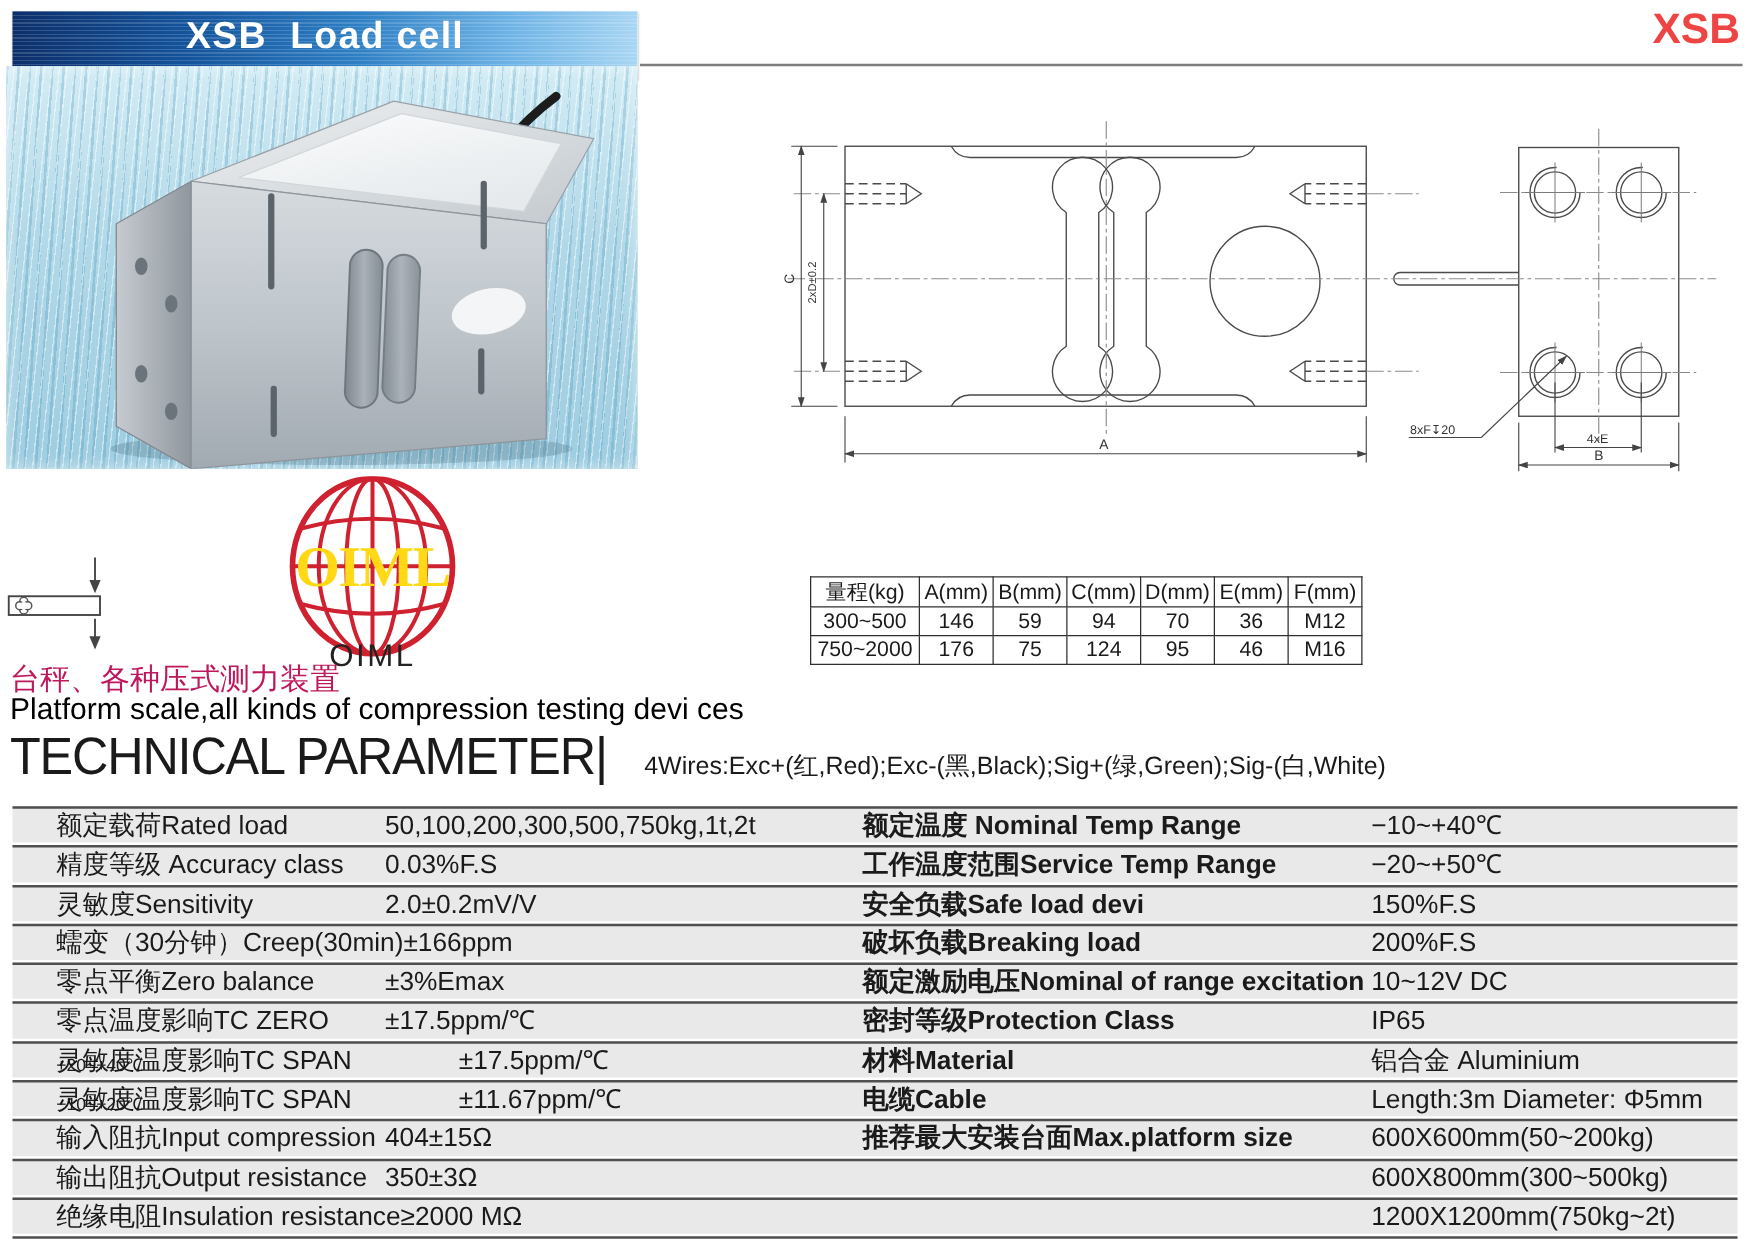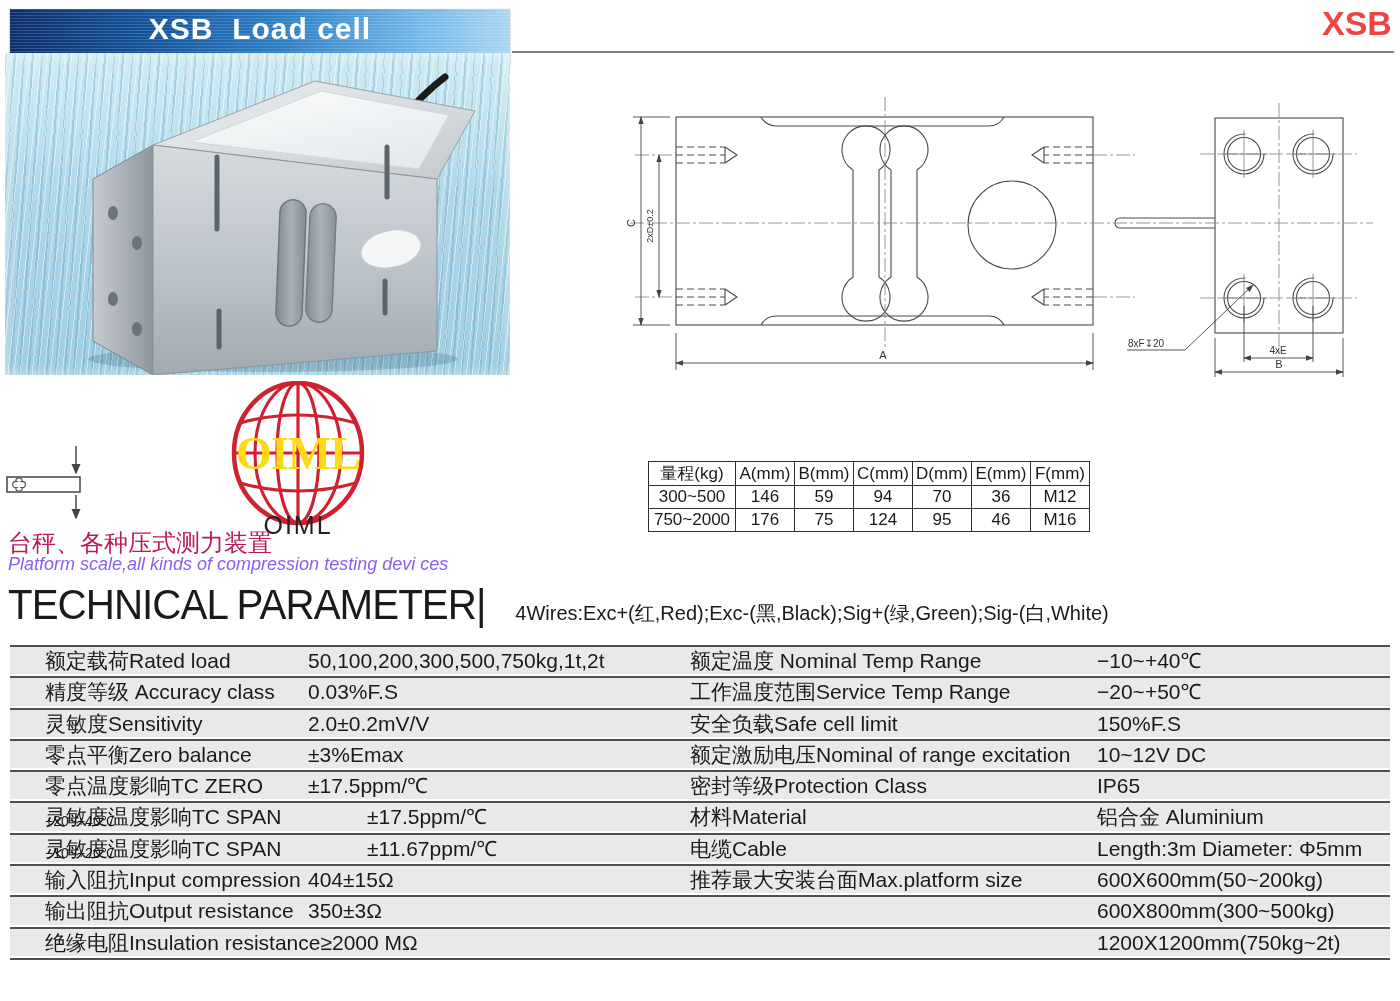--- a/index.html
+++ b/index.html
@@ -29,21 +29,21 @@
 
   
   .drawing{position:absolute;left:615px;top:55px;}
   .drawing text,.loaddiag text{font-family:"Liberation Sans",sans-serif;fill:#333;}
   .oiml{position:absolute;left:224px;top:381px;}
   .oiml-caption{position:absolute;left:224px;top:511px;width:148px;text-align:center;
       font-size:25px;letter-spacing:2px;color:#222;}
   .loaddiag{position:absolute;left:5px;top:432px;}
 
   .app-zh{position:absolute;left:8px;top:527px;font-size:24px;color:#be185d;}
-  .app-en{position:absolute;left:8px;top:554px;font-size:18px;color:#8b5cf6;font-style:italic;}
+  .app-en{position:absolute;left:8px;top:554px;font-size:24px;color:#000000;}
 
   .tech-row{position:absolute;left:8px;top:582px;display:flex;align-items:flex-end;}
   .tech-heading{font-size:42px;font-weight:400;letter-spacing:-1px;line-height:46px;
       transform:scaleX(.96);transform-origin:left bottom;white-space:pre;}
   .tech-wires{font-size:20px;margin-left:10px;line-height:26px;padding-bottom:2px;white-space:pre;}
 
   
   .dim-table{position:absolute;left:648px;top:461px;border-collapse:collapse;}
   .dim-table td{border:1.3px solid #2f2f2f;text-align:center;font-size:17px;
       height:22px;padding:0 2px;white-space:nowrap;}
@@ -52,21 +52,21 @@
 
   
   .ptable{position:absolute;left:10px;top:643px;width:1380px;border-bottom:2px solid #4f4f4f;
       padding-bottom:2px;}
   .prow{position:relative;height:27.3px;background:#e9e9e9;border-top:2px solid #4f4f4f;
       margin-top:2px;font-size:21px;line-height:27px;white-space:nowrap;}
   .prow span{position:absolute;white-space:nowrap;}
   .ll{left:35px;}
   .lv{left:298px;}
   .lv2{left:357px;}
-  .rl{left:680px;}
+  .rl{left:680px;font-weight:bold;}
   .rv{left:1087px;}
   .sub{position:relative !important;display:inline;font-size:14px;top:2px;left:0;}
 </style>
 </head>
 <body>
 
 <div class="page">
 
   <div class="header-bar">
     <span class="header-title">XSB  Load cell</span>
@@ -293,24 +293,30 @@
     <div class="prow">
       <span class="ll"><span>精度等级 Accuracy class</span><span class="sub"></span></span>
       <span class="lv">0.03%F.S</span>
       <span class="rl">工作温度范围Service Temp Range</span>
       <span class="rv">−20~+50℃</span>
     </div>
 
     <div class="prow">
       <span class="ll"><span>灵敏度Sensitivity</span><span class="sub"></span></span>
       <span class="lv">2.0±0.2mV/V</span>
-      <span class="rl">安全负载Safe cell limit</span>
+      <span class="rl">安全负载Safe load devi</span>
       <span class="rv">150%F.S</span>
     </div>
 
+    <div class="prow">
+      <span class="ll"><span>蠕变（30分钟）Creep(30min)±166ppm</span><span class="sub"></span></span>
+      <span class="lv"></span>
+      <span class="rl">破坏负载Breaking load</span>
+      <span class="rv">200%F.S</span>
+    </div>
 
     <div class="prow">
       <span class="ll"><span>零点平衡Zero balance</span><span class="sub"></span></span>
       <span class="lv">±3%Emax</span>
       <span class="rl">额定激励电压Nominal of range excitation</span>
       <span class="rv">10~12V DC</span>
     </div>
 
     <div class="prow">
       <span class="ll"><span>零点温度影响TC ZERO</span><span class="sub"></span></span>

